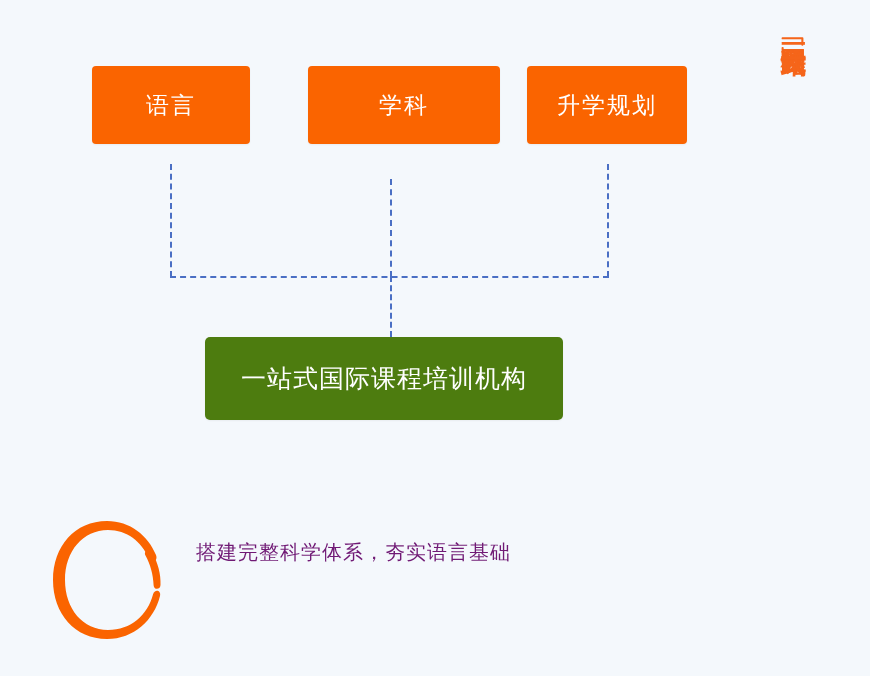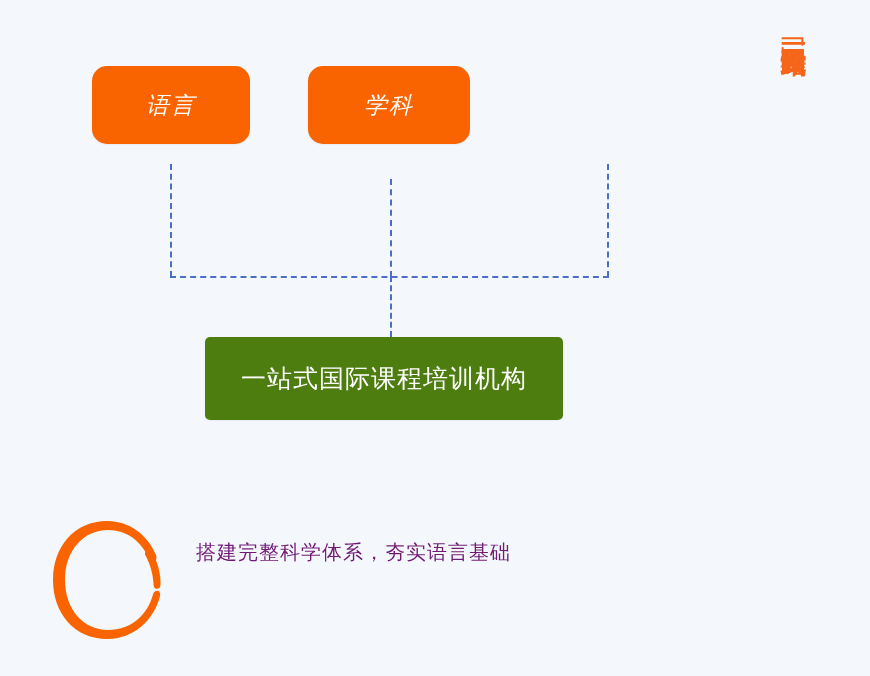--- a/index.html
+++ b/index.html
@@ -17,37 +17,36 @@
     position: relative;
     width: 870px;
     height: 676px;
     background: #f4f8fc;
   }
 
   
   .cat-box {
     position: absolute;
     background: #fa6400;
-    border-radius: 15px;
+    border-radius: 4px;
     display: flex;
     align-items: center;
     justify-content: center;
     box-shadow: 0 1px 2px rgba(0,0,0,0.05);
-    font-style: italic;
   }
   .cat-label {
     color: #ffffff;
     font-size: 23px;
     letter-spacing: 2px;
     line-height: 1;
     white-space: nowrap;
   }
 
   #box-lang   { left: 92px;  top: 66px;  width: 158px; height: 78px; }
-  #box-subj   { left: 308px; top: 66px;  width: 162px; height: 78px; }
+  #box-subj   { left: 308px; top: 66px;  width: 192px; height: 78px; }
   #box-plan   { left: 527px; top: 66px;  width: 160px; height: 78px; }
 
   
   #box-main {
     position: absolute;
     left: 205px;
     top: 337px;
     width: 358px;
     height: 83px;
     background: #4d7c0f;
@@ -127,20 +126,23 @@
 <div id="stage">
 
   <div id="box-lang" class="cat-box">
     <span class="cat-label">语言</span>
   </div>
 
   <div id="box-subj" class="cat-box">
     <span class="cat-label">学科</span>
   </div>
 
+  <div id="box-plan" class="cat-box">
+    <span class="cat-label">升学规划</span>
+  </div>
 
   <div id="dash-left" class="dash-v"></div>
   <div id="dash-right" class="dash-v"></div>
   <div id="dash-bus" class="dash-h"></div>
   <div id="dash-center-u" class="dash-v"></div>
   <div id="dash-center-d" class="dash-v"></div>
 
   <div id="box-main">
     <span class="cat-label">一站式国际课程培训机构</span>
   </div>

